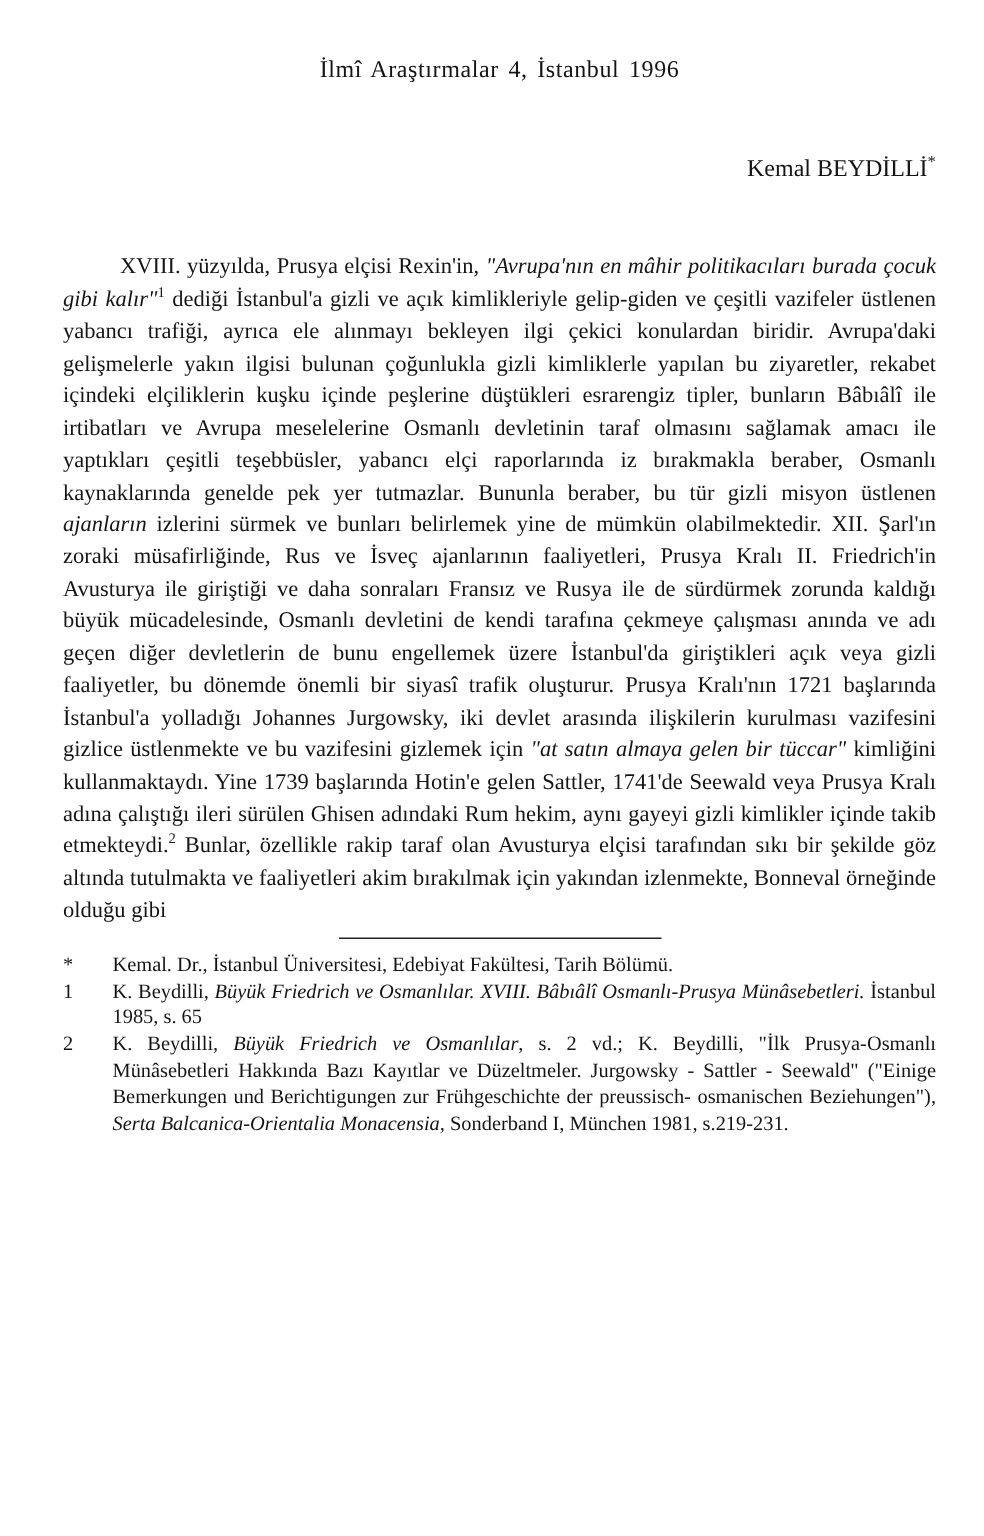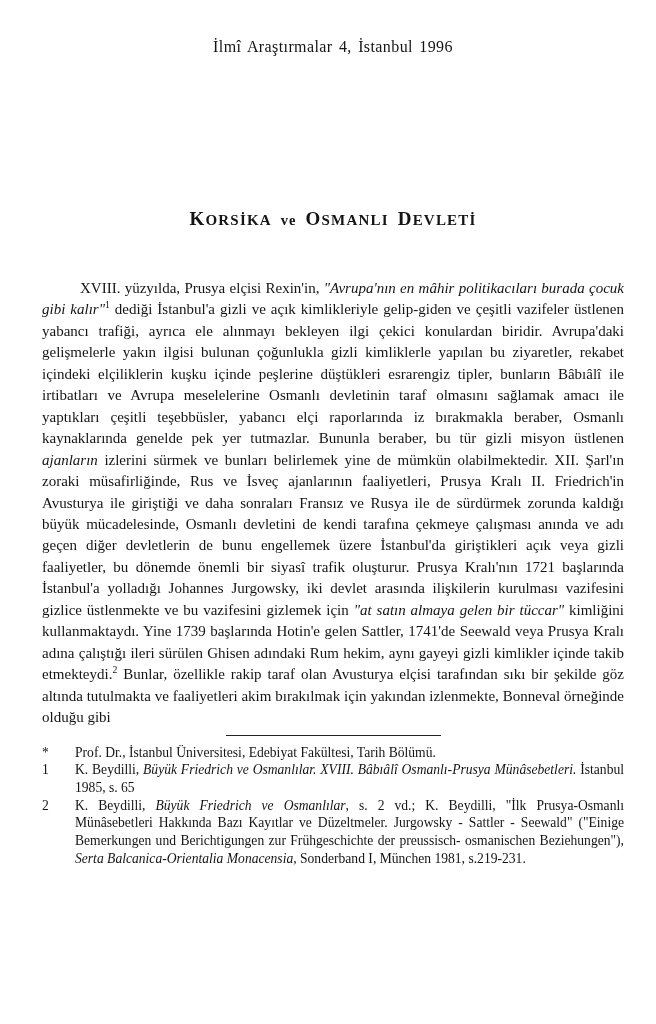--- a/index.html
+++ b/index.html
@@ -62,31 +62,33 @@
   .fn-text { flex: 1; text-align: justify; }
   i { font-style: italic; }
 </style>
 </head>
 <body>
 
 <div class="page">
 
   <div class="journal-header">İlmî Araştırmalar 4, İstanbul 1996</div>
 
-  <h1 class="article-title"><span class="cap">K</span><span class="sc">ORSİKA</span><span class="lower"> ve </span><span class="cap">O</span><span class="sc">SMANLI </span><span class="cap">D</span><span class="sc">EVLETİ</span></h1>
 
+  <div class="author-line">
+    <span>Kemal BEYDİLLİ</span><sup>*</sup>
+  </div>
 
   <p class="body-paragraph"><span>XVIII. yüzyılda, Prusya elçisi Rexin'in, </span><i>"Avrupa'nın en mâhir politikacıları burada çocuk gibi kalır"</i><sup>1</sup><span> dediği İstanbul'a gizli ve açık kimlikleriyle gelip-giden ve çeşitli vazifeler üstlenen yabancı trafiği, ayrıca ele alınmayı bekleyen ilgi çekici konulardan biridir. Avrupa'daki gelişmelerle yakın ilgisi bulunan çoğunlukla gizli kimliklerle yapılan bu ziyaretler, rekabet içindeki elçiliklerin kuşku içinde peşlerine düştükleri esrarengiz tipler, bunların Bâbıâlî ile irtibatları ve Avrupa meselelerine Osmanlı devletinin taraf olmasını sağlamak amacı ile yaptıkları çeşitli teşebbüsler, yabancı elçi raporlarında iz bırakmakla beraber, Osmanlı kaynaklarında genelde pek yer tutmazlar. Bununla beraber, bu tür gizli misyon üstlenen </span><i>ajanların</i><span> izlerini sürmek ve bunları belirlemek yine de mümkün olabilmektedir. XII. Şarl'ın zoraki müsafirliğinde, Rus ve İsveç ajanlarının faaliyetleri, Prusya Kralı II. Friedrich'in Avusturya ile giriştiği ve daha sonraları Fransız ve Rusya ile de sürdürmek zorunda kaldığı büyük mücadelesinde, Osmanlı devletini de kendi tarafına çekmeye çalışması anında ve adı geçen diğer devletlerin de bunu engellemek üzere İstanbul'da giriştikleri açık veya gizli faaliyetler, bu dönemde önemli bir siyasî trafik oluşturur. Prusya Kralı'nın 1721 başlarında İstanbul'a yolladığı Johannes Jurgowsky, iki devlet arasında ilişkilerin kurulması vazifesini gizlice üstlenmekte ve bu vazifesini gizlemek için </span><i>"at satın almaya gelen bir tüccar"</i><span> kimliğini kullanmaktaydı. Yine 1739 başlarında Hotin'e gelen Sattler, 1741'de Seewald veya Prusya Kralı adına çalıştığı ileri sürülen Ghisen adındaki Rum hekim, aynı gayeyi gizli kimlikler içinde takib etmekteydi.</span><sup>2</sup><span> Bunlar, özellikle rakip taraf olan Avusturya elçisi tarafından sıkı bir şekilde göz altında tutulmakta ve faaliyetleri akim bırakılmak için yakından izlenmekte, Bonneval örneğinde olduğu gibi</span></p>
 
   <hr class="fn-separator">
 
   <div class="footnotes">
     <div class="fn-row">
       <span class="fn-marker">*</span>
-      <span class="fn-text"><span>Prof. Dr., İstanbul Üniversitesi, Edebiyat Fakültesi, Tarih Bölümü.</span></span>
+      <span class="fn-text"><span>Kemal. Dr., İstanbul Üniversitesi, Edebiyat Fakültesi, Tarih Bölümü.</span></span>
     </div>
     <div class="fn-row">
       <span class="fn-marker">1</span>
       <span class="fn-text"><span>K. Beydilli, </span><i>Büyük Friedrich ve Osmanlılar. XVIII. Bâbıâlî Osmanlı-Prusya Münâsebetleri.</i><span> İstanbul 1985, s. 65</span></span>
     </div>
     <div class="fn-row">
       <span class="fn-marker">2</span>
       <span class="fn-text"><span>K. Beydilli, </span><i>Büyük Friedrich ve Osmanlılar</i><span>, s. 2 vd.; K. Beydilli, "İlk Prusya-Osmanlı Münâsebetleri Hakkında Bazı Kayıtlar ve Düzeltmeler. Jurgowsky - Sattler - Seewald" ("Einige Bemerkungen und Berichtigungen zur Frühgeschichte der preussisch- osmanischen Beziehungen"), </span><i>Serta Balcanica-Orientalia Monacensia</i><span>, Sonderband I, München 1981, s.219-231.</span></span>
     </div>
   </div>

